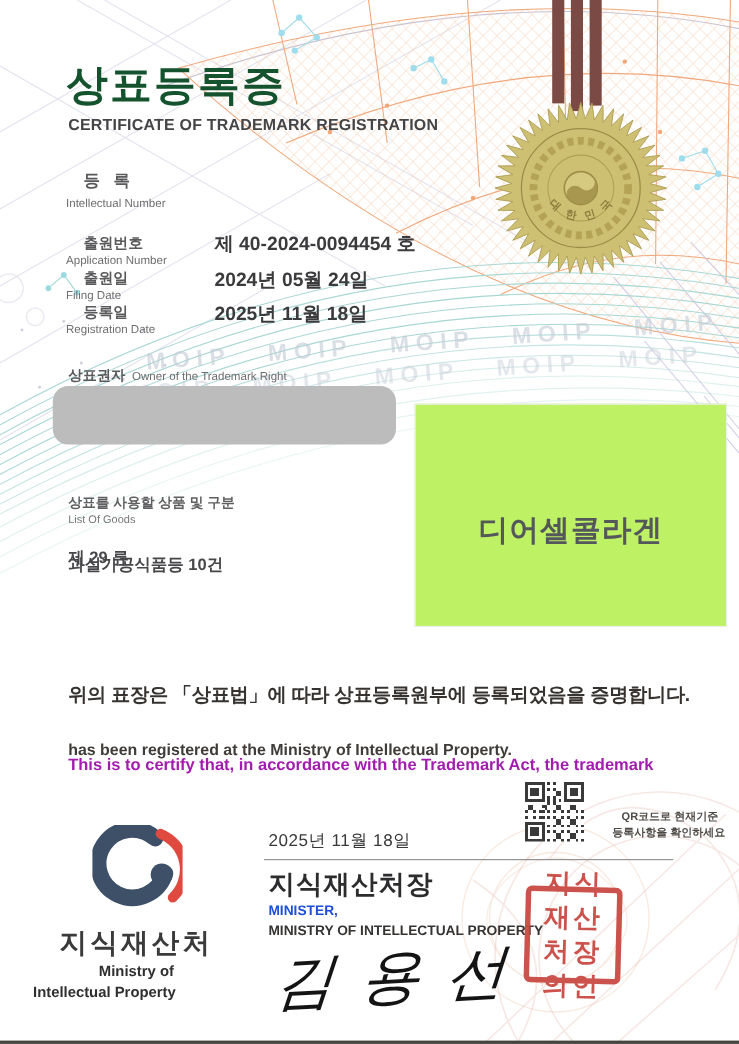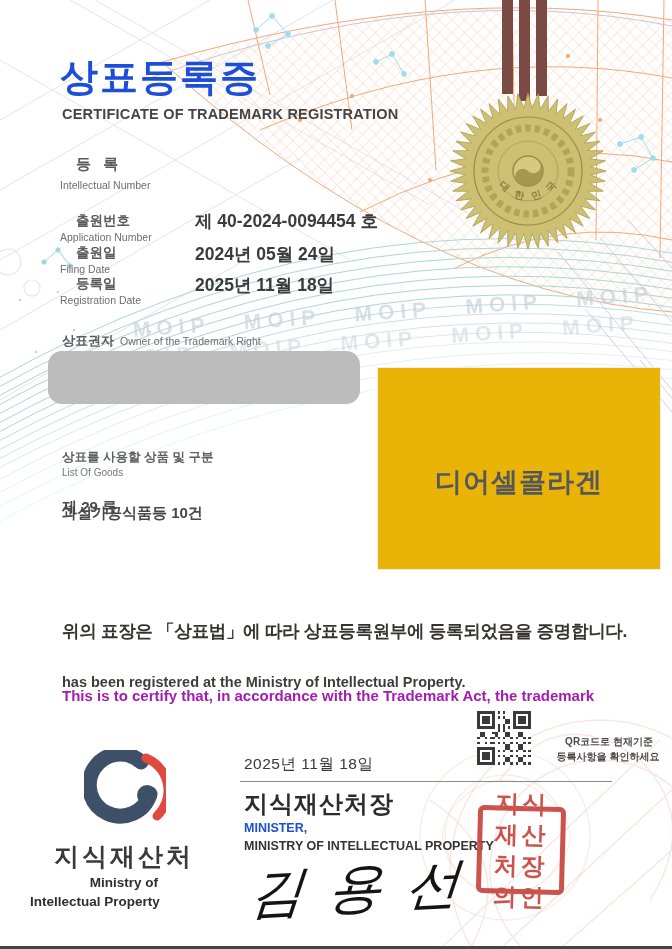--- a/index.html
+++ b/index.html
@@ -4,21 +4,21 @@
 <style>
   html,body{margin:0;padding:0;background:#e9e9e9;}
   .page{
     position:relative;width:672px;height:949px;margin:0 auto;
     background:#ffffff;overflow:hidden;
     font-family:"Liberation Sans","DejaVu Sans",sans-serif;
   }
   .abs{position:absolute;}
   svg{display:block;}
   
-  .title-kr{left:60px;top:52px;font-size:38px;font-weight:bold;color:#1d4ed8;letter-spacing:2px;}
+  .title-kr{left:60px;top:52px;font-size:38px;font-weight:bold;color:#14532d;letter-spacing:2px;}
   .title-en{left:62px;top:106px;font-size:14.5px;font-weight:bold;color:#454547;letter-spacing:.2px;}
   
   .flabel{font-weight:bold;color:#5a5a5c;margin-left:16px;}
   .fsub{font-size:10.5px;color:#6e6e70;}
   .fval{font-weight:bold;color:#3b3b3d;}
   .lbl-reg{left:60px;top:155px;font-size:15px;letter-spacing:4px;}
   .sub-reg{left:60px;top:179px;}
   .val-reg{left:195px;top:152px;font-size:19px;}
   .lbl-app{left:60px;top:212px;font-size:13.5px;}
   .sub-app{left:60px;top:231px;}
@@ -32,21 +32,21 @@
   
   .owner-label{left:62px;top:332px;font-size:13px;font-weight:bold;color:#5a5a5c;}
   .owner-label .en{font-size:10.5px;font-weight:normal;color:#6e6e70;margin-left:6px;}
   .owner-box{left:48px;top:351px;width:312px;height:53px;background:#bcbcbc;border-radius:14px;}
   
   .goods-label{left:62px;top:449px;font-size:12.5px;color:#5f5f61;font-weight:bold;}
   .goods-sub{left:62px;top:467px;font-size:10px;color:#77777a;}
   .goods-class{left:62px;top:482px;font-size:15px;font-weight:bold;color:#47474a;margin-top:16px;}
   .goods-items{left:62px;top:504px;font-size:15px;font-weight:bold;color:#47474a;}
   
-  .tm-box{left:377px;top:367px;width:282px;height:201px;background:#eab308;border:1px solid #ededed;
+  .tm-box{left:377px;top:367px;width:282px;height:201px;background:#bef264;border:1px solid #ededed;
           display:flex;align-items:center;justify-content:center;}
   .tm-text{font-size:27px;font-weight:bold;color:#54585b;letter-spacing:1px;margin-top:26px;}
   
   .stmt-kr{left:62px;top:619px;font-size:17.5px;font-weight:bold;color:#36322f;letter-spacing:-.3px;text-align:right;}
   .stmt-en1{left:62px;top:651px;font-size:15px;font-weight:bold;color:#a21caf;margin-top:36px;}
   .stmt-en2{left:62px;top:674px;font-size:14.5px;font-weight:bold;color:#403c39;}
   
   .qr{left:477px;top:711px;width:54px;height:54px;}
   .qr-cap1{left:545px;top:735px;width:128px;text-align:center;font-size:10px;font-weight:bold;color:#4e4a46;}
   .qr-cap2{left:538px;top:750px;width:140px;text-align:center;font-size:10px;font-weight:bold;color:#4e4a46;}

